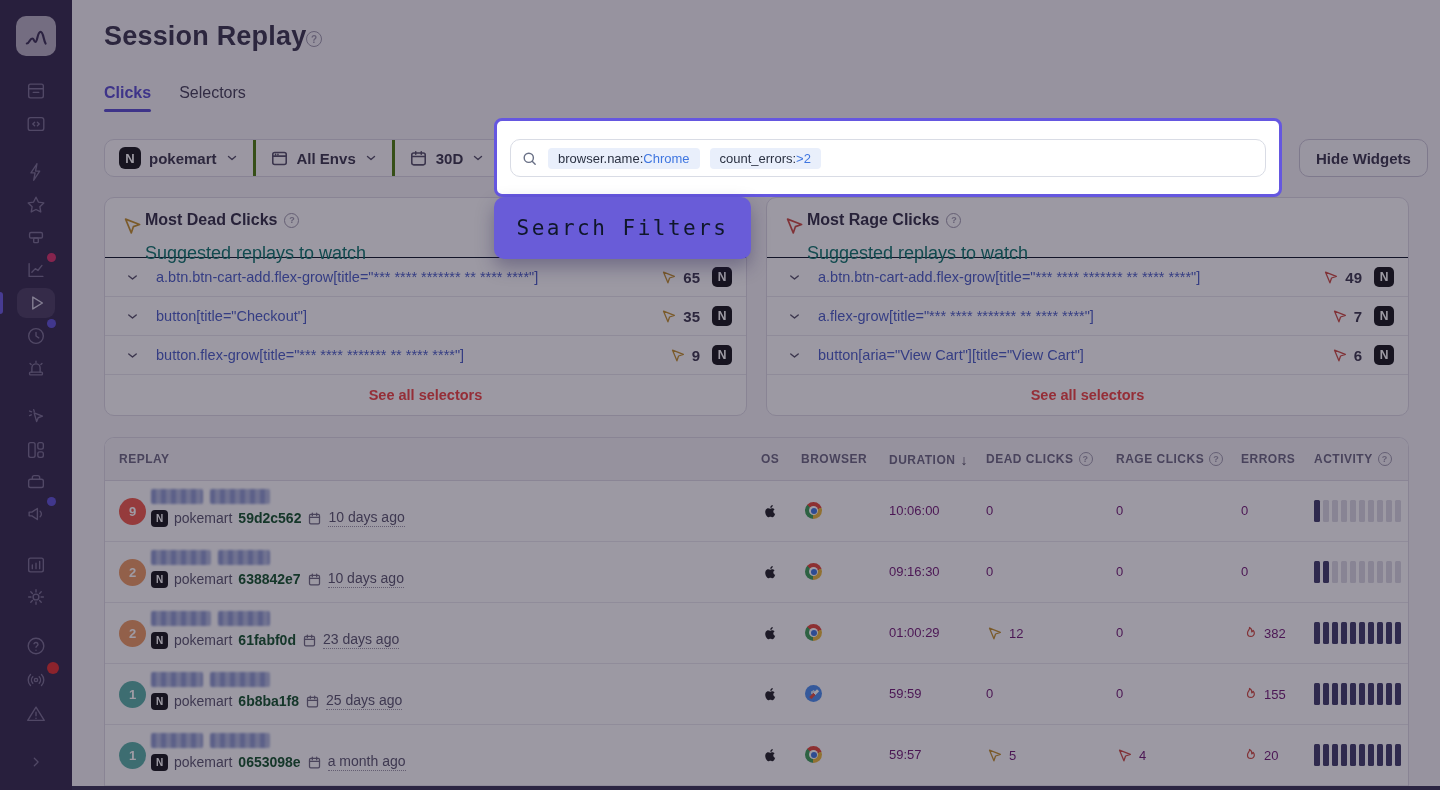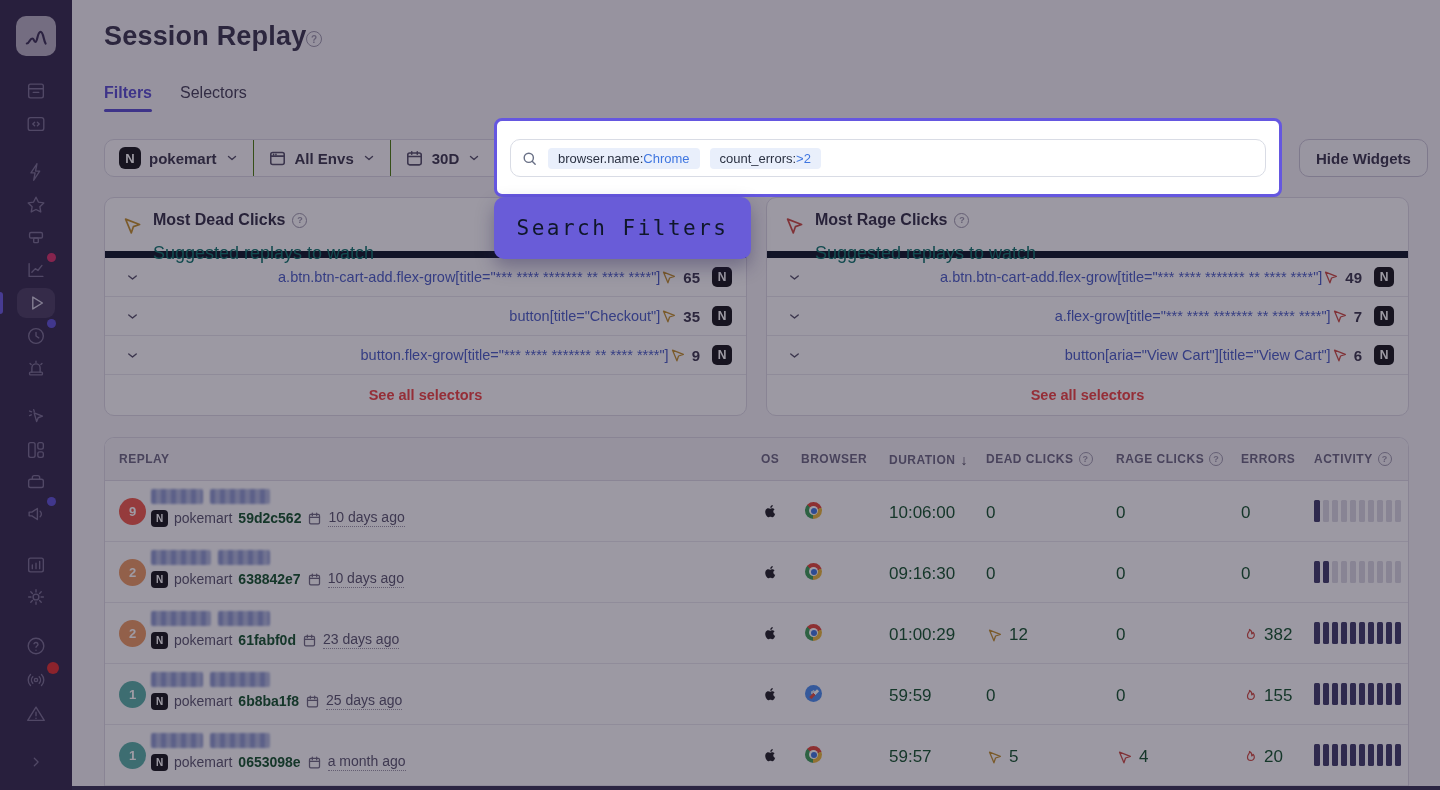--- a/index.html
+++ b/index.html
@@ -1,18 +1,18 @@
 <!DOCTYPE html>
 <html><head>
 <meta charset="utf-8">
 <style>
   * { margin:0; padding:0; box-sizing:border-box; }
   html,body { background:#1a1426; }
   .stage{position:relative;width:1440px;height:790px;overflow:hidden;background:#f3f2f7;
-    font-family:"Liberation Sans",sans-serif;text-align:right;}
+    font-family:"Liberation Sans",sans-serif;}
   svg{display:block}
 
   
   .sidebar{position:absolute;left:0;top:0;width:72px;height:790px;background:#342a4e;z-index:10}
   .logo{position:absolute;left:16px;top:16px;width:40px;height:40px;border-radius:10px;background:#b7b0c3;
     display:flex;align-items:center;justify-content:center}
   .snav{position:absolute;left:36px;transform:translate(-50%,-50%);width:38px;height:30px;
     display:flex;align-items:center;justify-content:center}
   .snav.active{background:#4a3f63;border-radius:9px}
   .snav .dot{position:absolute;right:-1px;top:-2px;width:9px;height:9px;border-radius:50%}
@@ -27,30 +27,30 @@
   .title-q{position:absolute;left:306px;top:31px}
   .tabs{position:absolute;left:104px;top:84px;display:flex;gap:28px;font-size:16px}
   .tab{color:#46415a;cursor:pointer;padding-bottom:8px}
   .tab.active{color:#5b4fd0;font-weight:700}
   .tab.active::after{content:"";display:block;height:3px;background:#5b4fd0;border-radius:2px;margin-top:7px}
 
   
   .filter-group{position:absolute;left:104px;top:139px;height:38px;width:404px;background:rgba(255,255,255,.55);
     border:1px solid #d9d6e3;border-radius:10px;display:flex;align-items:center;overflow:hidden}
   .fitem{display:flex;align-items:center;gap:8px;padding:0 14px;font-weight:700;font-size:15px;color:#3c374f;height:100%}
-  .fitem + .fitem{border-left:1px solid #4d7c0f}
+  .fitem + .fitem{border-left:3px solid #4d7c0f}
   .nbadge{width:22px;height:22px;border-radius:6px;background:#17171d;color:#fff;font-weight:700;font-size:13px;
     display:flex;align-items:center;justify-content:center;flex:none}
   .hide-widgets{position:absolute;left:1299px;top:139px;height:38px;padding:0 16px;border:1px solid #c9c5d6;
     border-radius:10px;display:flex;align-items:center;font-weight:700;font-size:15px;color:#3c374f;background:rgba(255,255,255,.35)}
 
   
   .card{position:absolute;top:197px;width:643px;background:#fbfbfd;border:1px solid #dbd8e4;border-radius:10px}
   .card1{left:104px}.card2{left:766px}
-  .card-head{display:flex;gap:10px;padding:13px 16px 11px 16px;border-bottom:7px solid #0f172a;height:60px}
+  .card-head{display:flex;gap:2px;padding:13px 16px 11px 16px;border-bottom:1px solid #0f172a;height:60px}
   .card-title-row{display:flex;align-items:center;gap:7px}
   .card-title{font-size:16px;font-weight:700;color:#343048}
   .card-sub{font-size:18px;color:#0f766e;margin-top:14px}
   .wrow{height:39px;display:flex;align-items:center;border-bottom:1px solid #e5e3ec;padding:0 14px 0 20px}
   .wsel{flex:1;margin-left:16px;font-size:14.5px;color:#4b5ec7;white-space:nowrap;overflow:hidden}
   .wcount{display:flex;align-items:center;gap:6px;font-size:15px;font-weight:600;color:#3c374f;margin-right:12px}
   .nbadge.sm{width:20px;height:20px;border-radius:5px;font-size:12px}
   .card-foot{height:40px;display:flex;align-items:center;justify-content:center;font-weight:700;font-size:14.5px;color:#ef4444}
 
   
@@ -65,21 +65,21 @@
     font-size:13px;font-weight:700;display:flex;align-items:center;justify-content:center}
   .blurname{position:absolute;left:46px;top:8px;display:flex;gap:7px;filter:blur(1.3px);opacity:.85}
   .bseg{height:15px;border-radius:2px;
     background-image:repeating-linear-gradient(90deg,rgba(118,133,198,.95) 0 5px,rgba(162,172,216,.95) 5px 10px),
       repeating-linear-gradient(0deg,rgba(255,255,255,.3) 0 5px,rgba(88,98,158,.3) 5px 10px)}
   .bseg.a{width:52px}.bseg.b{width:60px}
   .meta{position:absolute;left:46px;top:28px;display:flex;align-items:center;gap:6px;font-size:14px;color:#5b5670}
   .nbadge.xs{width:17px;height:17px;border-radius:4px;font-size:10px}
   .mid{color:#14532d;font-weight:700}
   .mdate{border-bottom:1px dotted #9a95a8;padding-bottom:1px}
-  .cell{position:absolute;top:22px;font-size:17px;color:#14532d;display:flex;align-items:center;gap:6px}
+  .cell{position:absolute;top:22px;font-size:13px;color:#701a75;display:flex;align-items:center;gap:6px}
   .cl-os{left:656px;top:21px}.cl-br{left:700px;top:21px}.cl-du{left:784px}.cl-de{left:881px}.cl-ra{left:1011px}
   .cl-er{left:1136px}.cl-ac{left:1209px;top:19px;gap:3.5px}
   .abar{width:5.5px;height:22px;border-radius:1.5px;background:#d9d7e3;display:inline-block}
   .abar.on{background:#403d6b}
   .chrome{width:17px;height:17px;border-radius:50%;display:flex;align-items:center;justify-content:center;
     background:conic-gradient(from -50deg,#e2483b 0 120deg,#e8b73c 120deg 235deg,#3e9e58 235deg 360deg)}
   .cwhite{width:9px;height:9px;border-radius:50%;background:#fff;display:flex;align-items:center;justify-content:center}
   .cblue{width:6px;height:6px;border-radius:50%;background:#3f77e0}
   .safari{width:17px;height:17px;border-radius:50%;position:relative;
     background:radial-gradient(circle at 50% 45%,#cfe0f7 0 18%,#4a8ef0 19% 100%)}
@@ -229,21 +229,21 @@
           <path d="M10 7.5l4.5 4.5-4.5 4.5"></path>
         </svg>
       </div>
     <div class="active-bar"></div>
   </aside>
 
   <h1 class="page-title">Session Replay</h1>
   <span class="qmark title-q">?</span>
 
   <div class="tabs">
-    <div class="tab active">Filters</div>
+    <div class="tab active">Clicks</div>
     <div class="tab">Selectors</div>
   </div>
 
   <div class="filter-group">
     <div class="fitem">
       <span class="nbadge">N</span>
       <span>pokemart</span>
       <svg class="sic" width="14" height="14" viewBox="0 0 24 24" style="stroke:#55506a;stroke-width:2.4">
           <path d="M6 9.5l6 5 6-5"></path>
         </svg>

